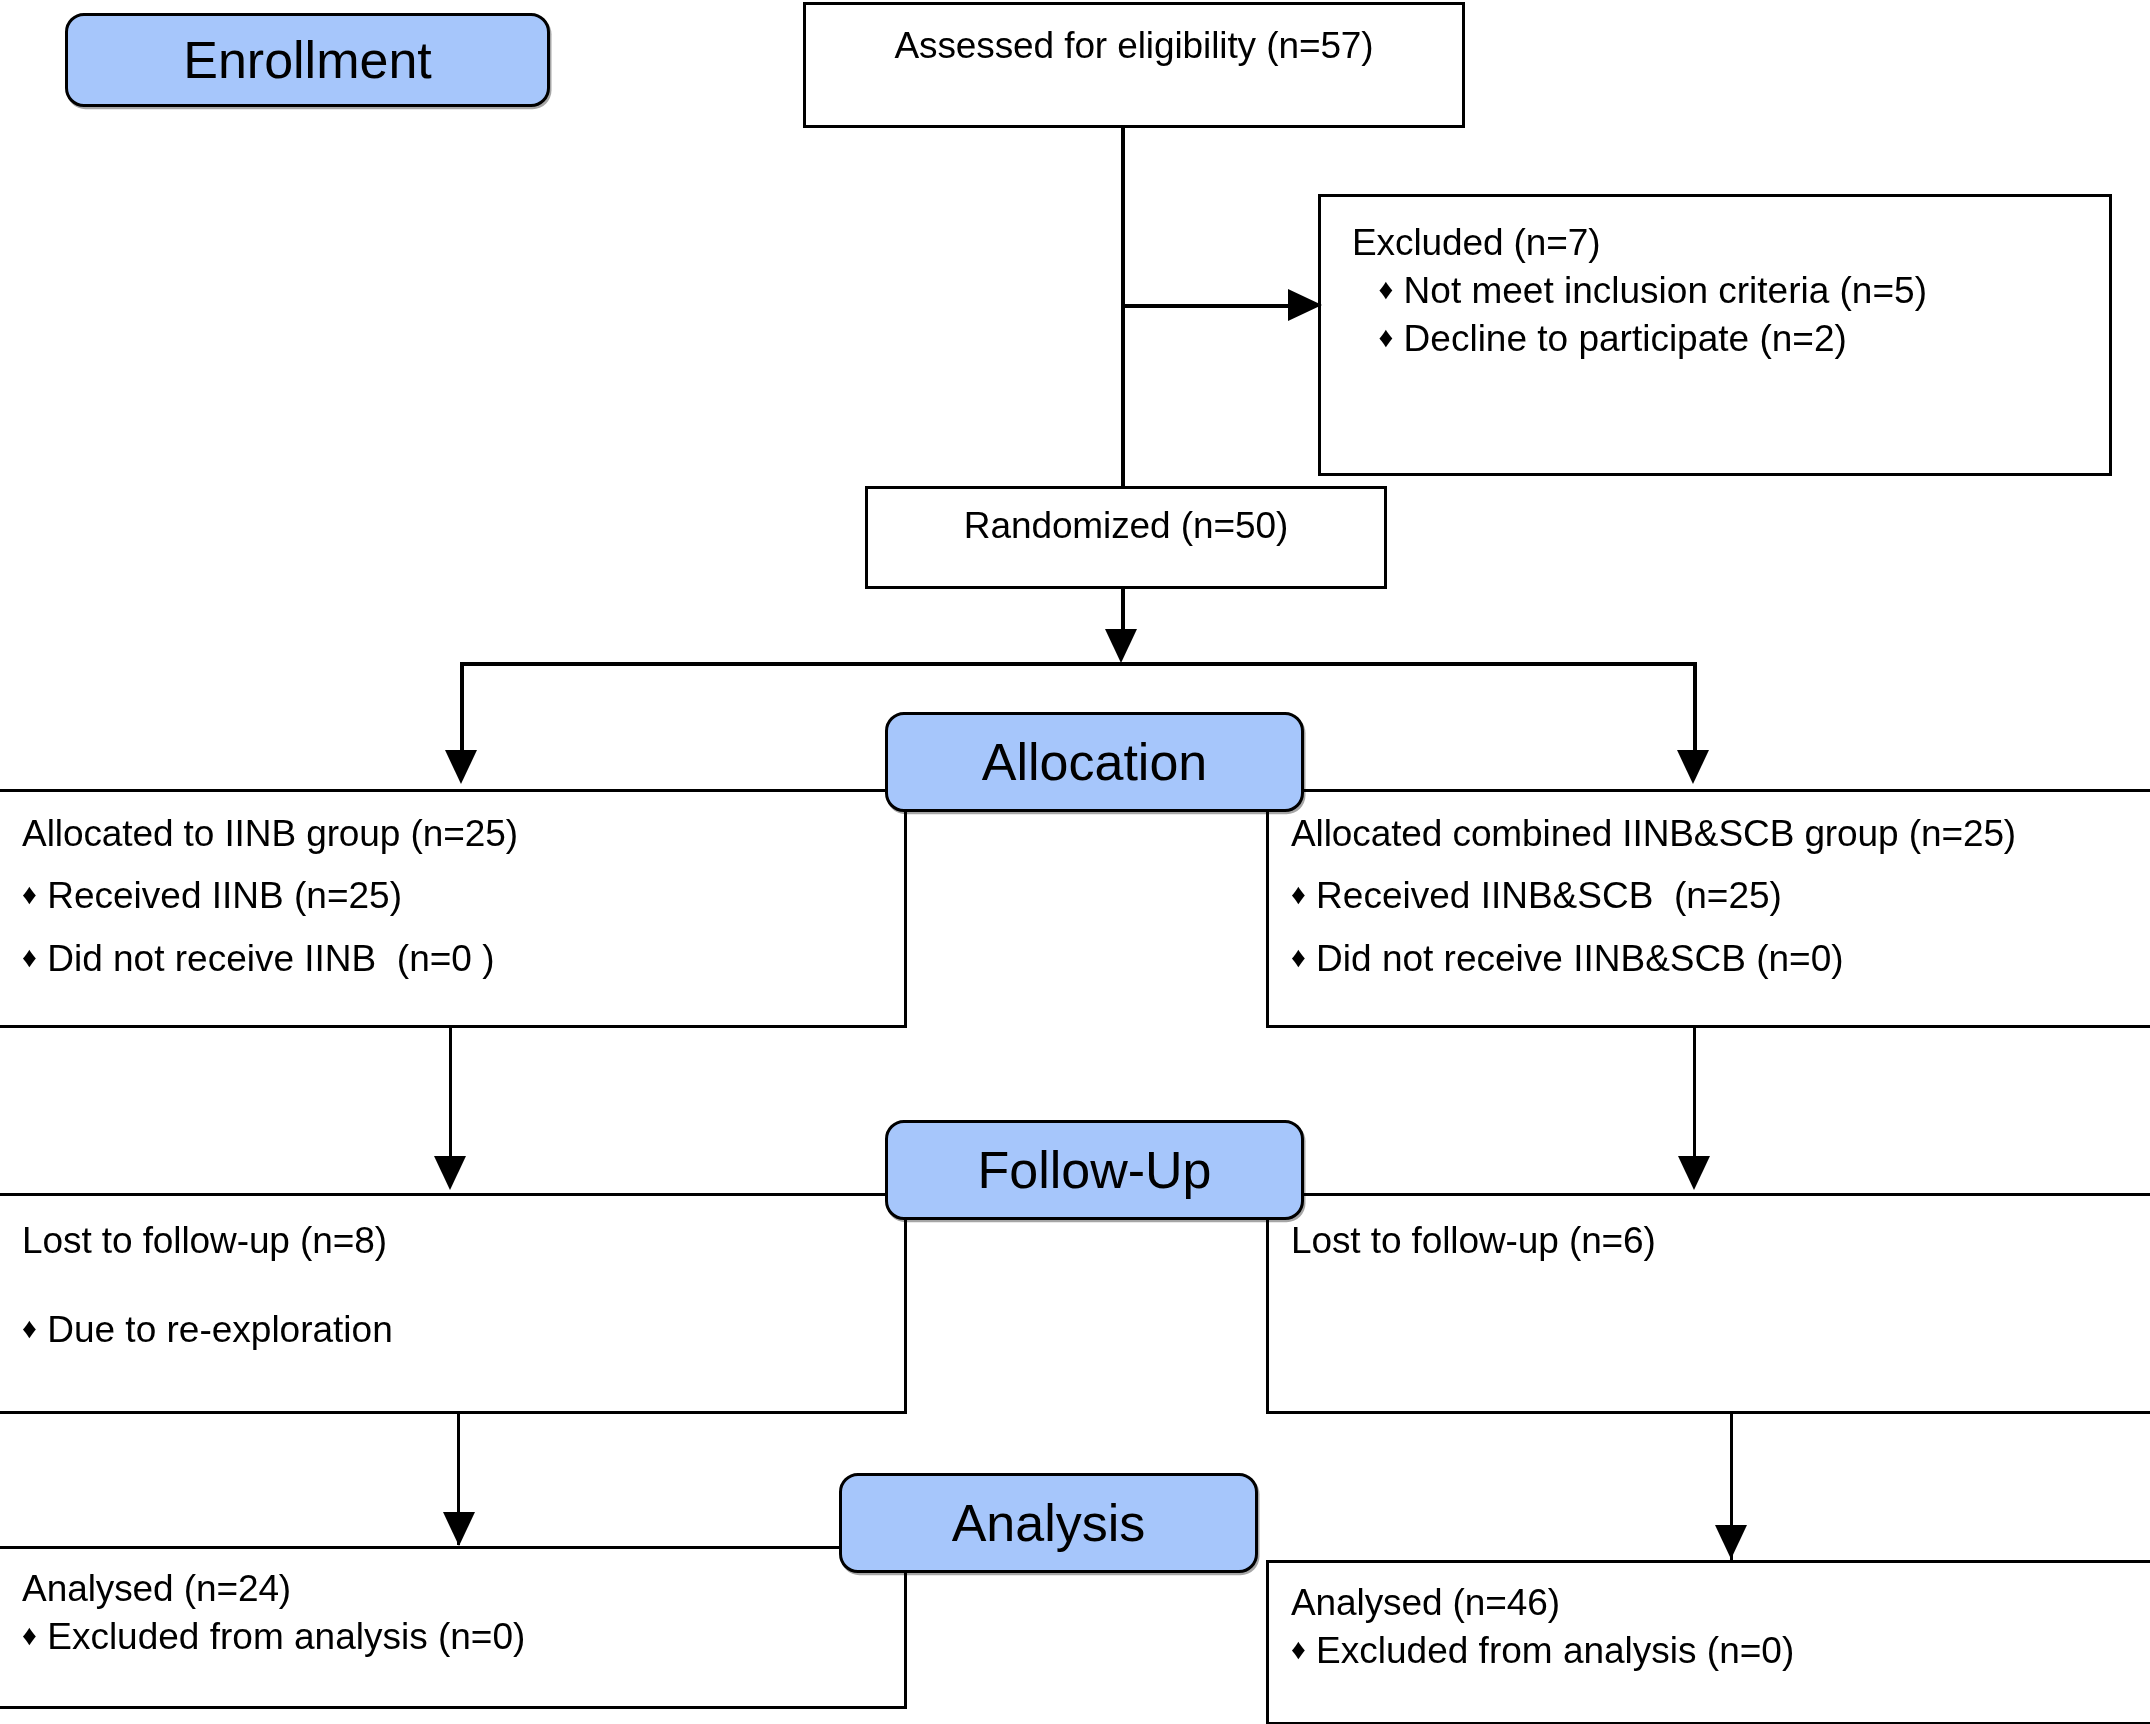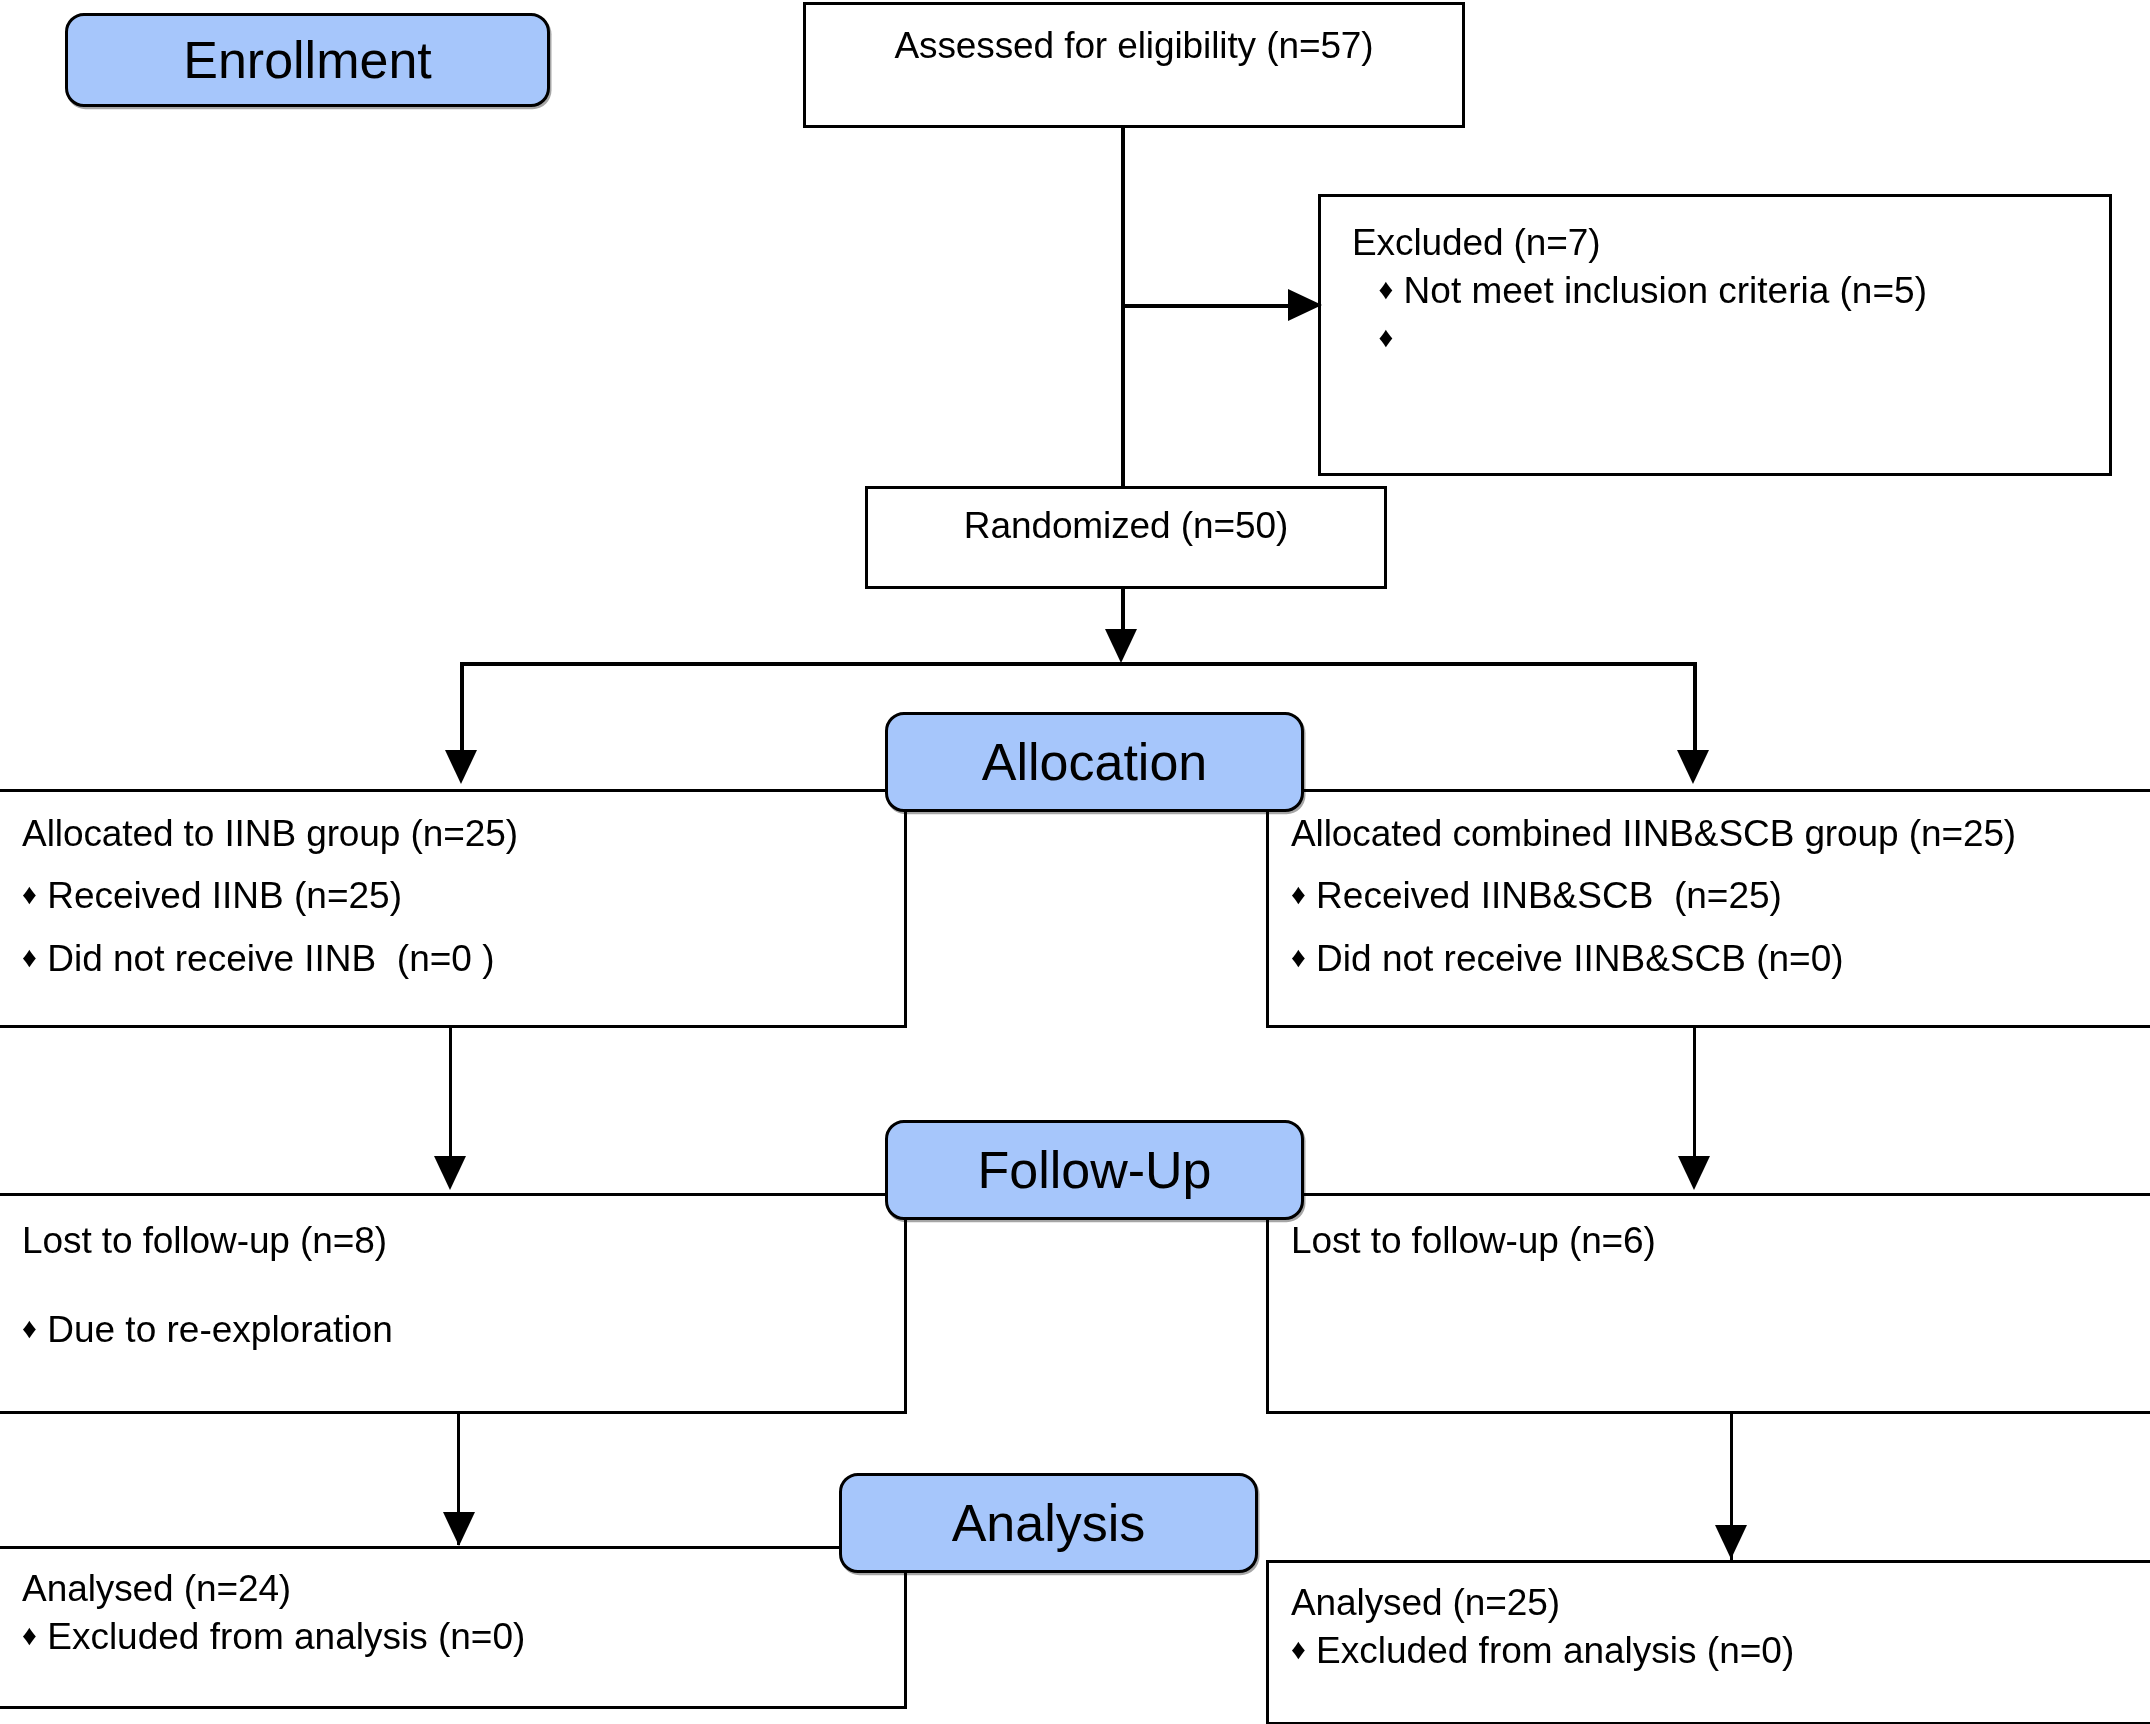--- a/index.html
+++ b/index.html
@@ -120,20 +120,21 @@
   <div class="arrow-right" style="left:1288px; top:289px;"></div>
 
   <div class="box" style="left:1318px; top:194px; width:794px; height:282px; padding-left:31px; padding-top:22px;">
     <div class="line">Excluded (n=7)</div>
     <div class="bullet-line" style="margin-left:26.5px;">
       <span class="dot">♦</span>
       <span>Not meet inclusion criteria (n=5)</span>
     </div>
     <div class="bullet-line" style="margin-left:26.5px;">
       <span class="dot">♦</span>
+      <span>Decline to participate (n=2)</span>
     </div>
   </div>
 
   <div class="box" style="left:865px; top:486px; width:522px; height:103px; padding-top:13.2px;">
     <div class="line center">Randomized (n=50)</div>
   </div>
 
   <div class="vline" style="left:1121px; top:589px; height:46px;"></div>
   <div class="arrow-down" style="left:1105px; top:629px;"></div>
   <div class="hline" style="left:460px; top:662px; width:1236px;"></div>
@@ -211,21 +212,21 @@
 
   <div class="box" style="left:-2.9px; top:1546px; width:910px; height:163px; padding-top:16px;">
     <div class="line">Analysed (n=24)</div>
     <div class="bullet-line">
       <span class="dot">♦</span>
       <span>Excluded from analysis (n=0)</span>
     </div>
   </div>
 
   <div class="box" style="left:1266px; top:1560px; width:887px; height:165px; padding-top:16px;">
-    <div class="line">Analysed (n=25)</div>
+    <div class="line">Analysed (n=46)</div>
     <div class="bullet-line">
       <span class="dot">♦</span>
       <span>Excluded from analysis (n=0)</span>
     </div>
   </div>
 
 </div>
 
 
 </body></html>

